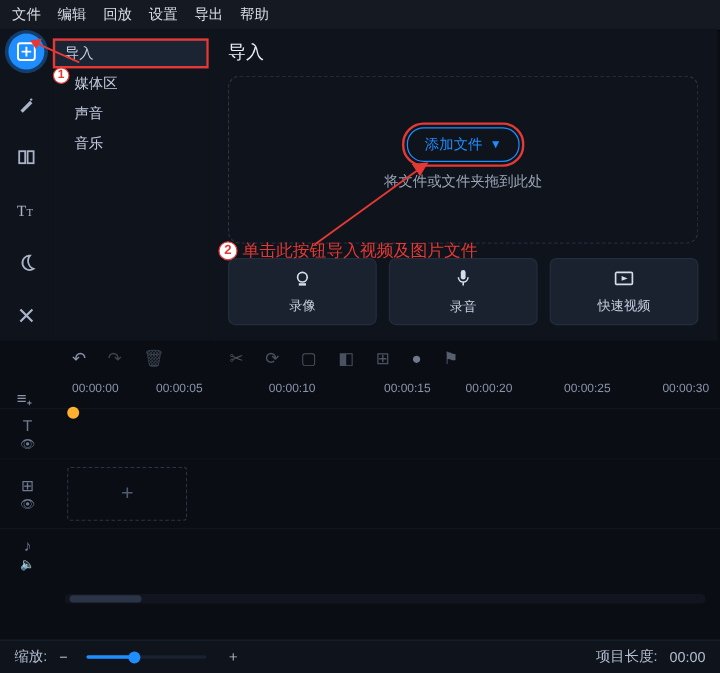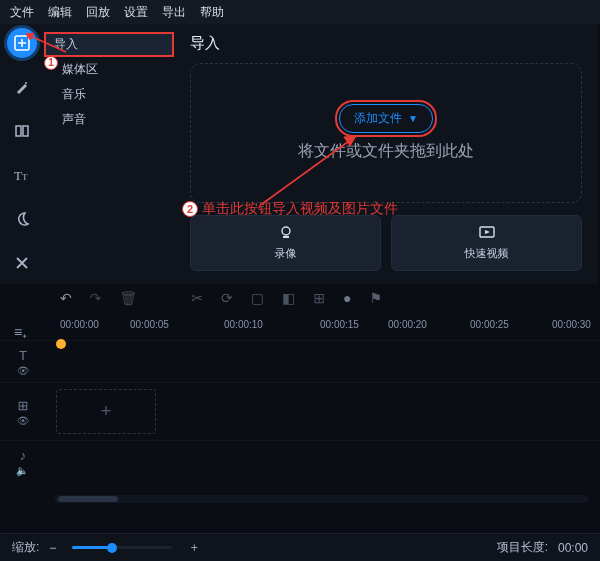--- a/index.html
+++ b/index.html
@@ -109,21 +109,21 @@
     outline: 2px solid #e53935;
     outline-offset: 2px;
     color: #1e8dff;
     background: transparent;
     padding: 5px 14px;
     border-radius: 14px;
     font-size: 12px;
     display: flex; align-items: center; gap: 6px;
   }
   .add-btn .chev { font-size: 10px; }
-  .drop-hint { color: #9aa3b5; font-size: 16px; }
+  .drop-hint { color: #9aa3b5; font-size: 12px; }
   .annot {
     position: absolute;
     left: 182px; top: 200px;
     color: #e53935;
     font-size: 14px;
     z-index: 20;
     display: flex; align-items: center; gap: 4px;
   }
   .annot .b2 {
     width: 16px; height: 16px;
@@ -336,22 +336,22 @@
   <div class="rbtn">
     <svg width="16" height="16" viewBox="0 0 16 16">
         <path d="M3 3l10 10M13 3L3 13" stroke="#aab4c8" stroke-width="1.8"></path>
       </svg>
   </div>
 </div>
 
 <div class="tree">
   <div class="titem root boxed selected">导入</div>
   <div class="titem">媒体区</div>
+  <div class="titem">声音</div>
   <div class="titem">音乐</div>
-  <div class="titem">声音</div>
 </div>
 <div class="badge1">1</div>
 
 <div class="main">
   <h2>导入</h2>
   <div class="dropzone">
     <button class="add-btn">
       <span>添加文件</span>
       <span class="chev">▼</span>
     </button>
@@ -359,20 +359,29 @@
   </div>
   <div class="tools">
     <div class="tool">
       <span class="ticon">
         <svg width="18" height="14" viewBox="0 0 18 14">
             <circle cx="9" cy="6" r="4" fill="none" stroke="#d6dcec" stroke-width="1.4"></circle>
             <rect x="6" y="11" width="6" height="2" fill="#d6dcec"></rect>
           </svg>
       </span>
       <span>录像</span>
+    </div>
+    <div class="tool">
+      <span class="ticon">
+        <svg width="14" height="16" viewBox="0 0 14 16">
+            <rect x="5" y="1" width="4" height="8" rx="2" fill="#d6dcec"></rect>
+            <path d="M3 7a4 4 0 0 0 8 0M7 11v3" stroke="#d6dcec" fill="none" stroke-width="1.3"></path>
+          </svg>
+      </span>
+      <span>录音</span>
     </div>
     <div class="tool">
       <span class="ticon">
         <svg width="18" height="14" viewBox="0 0 18 14">
             <rect x="2" y="2" width="14" height="10" rx="1" fill="none" stroke="#d6dcec" stroke-width="1.4"></rect>
             <path d="M7 5l5 2-5 2z" fill="#d6dcec"></path>
           </svg>
       </span>
       <span>快速视频</span>
     </div>

